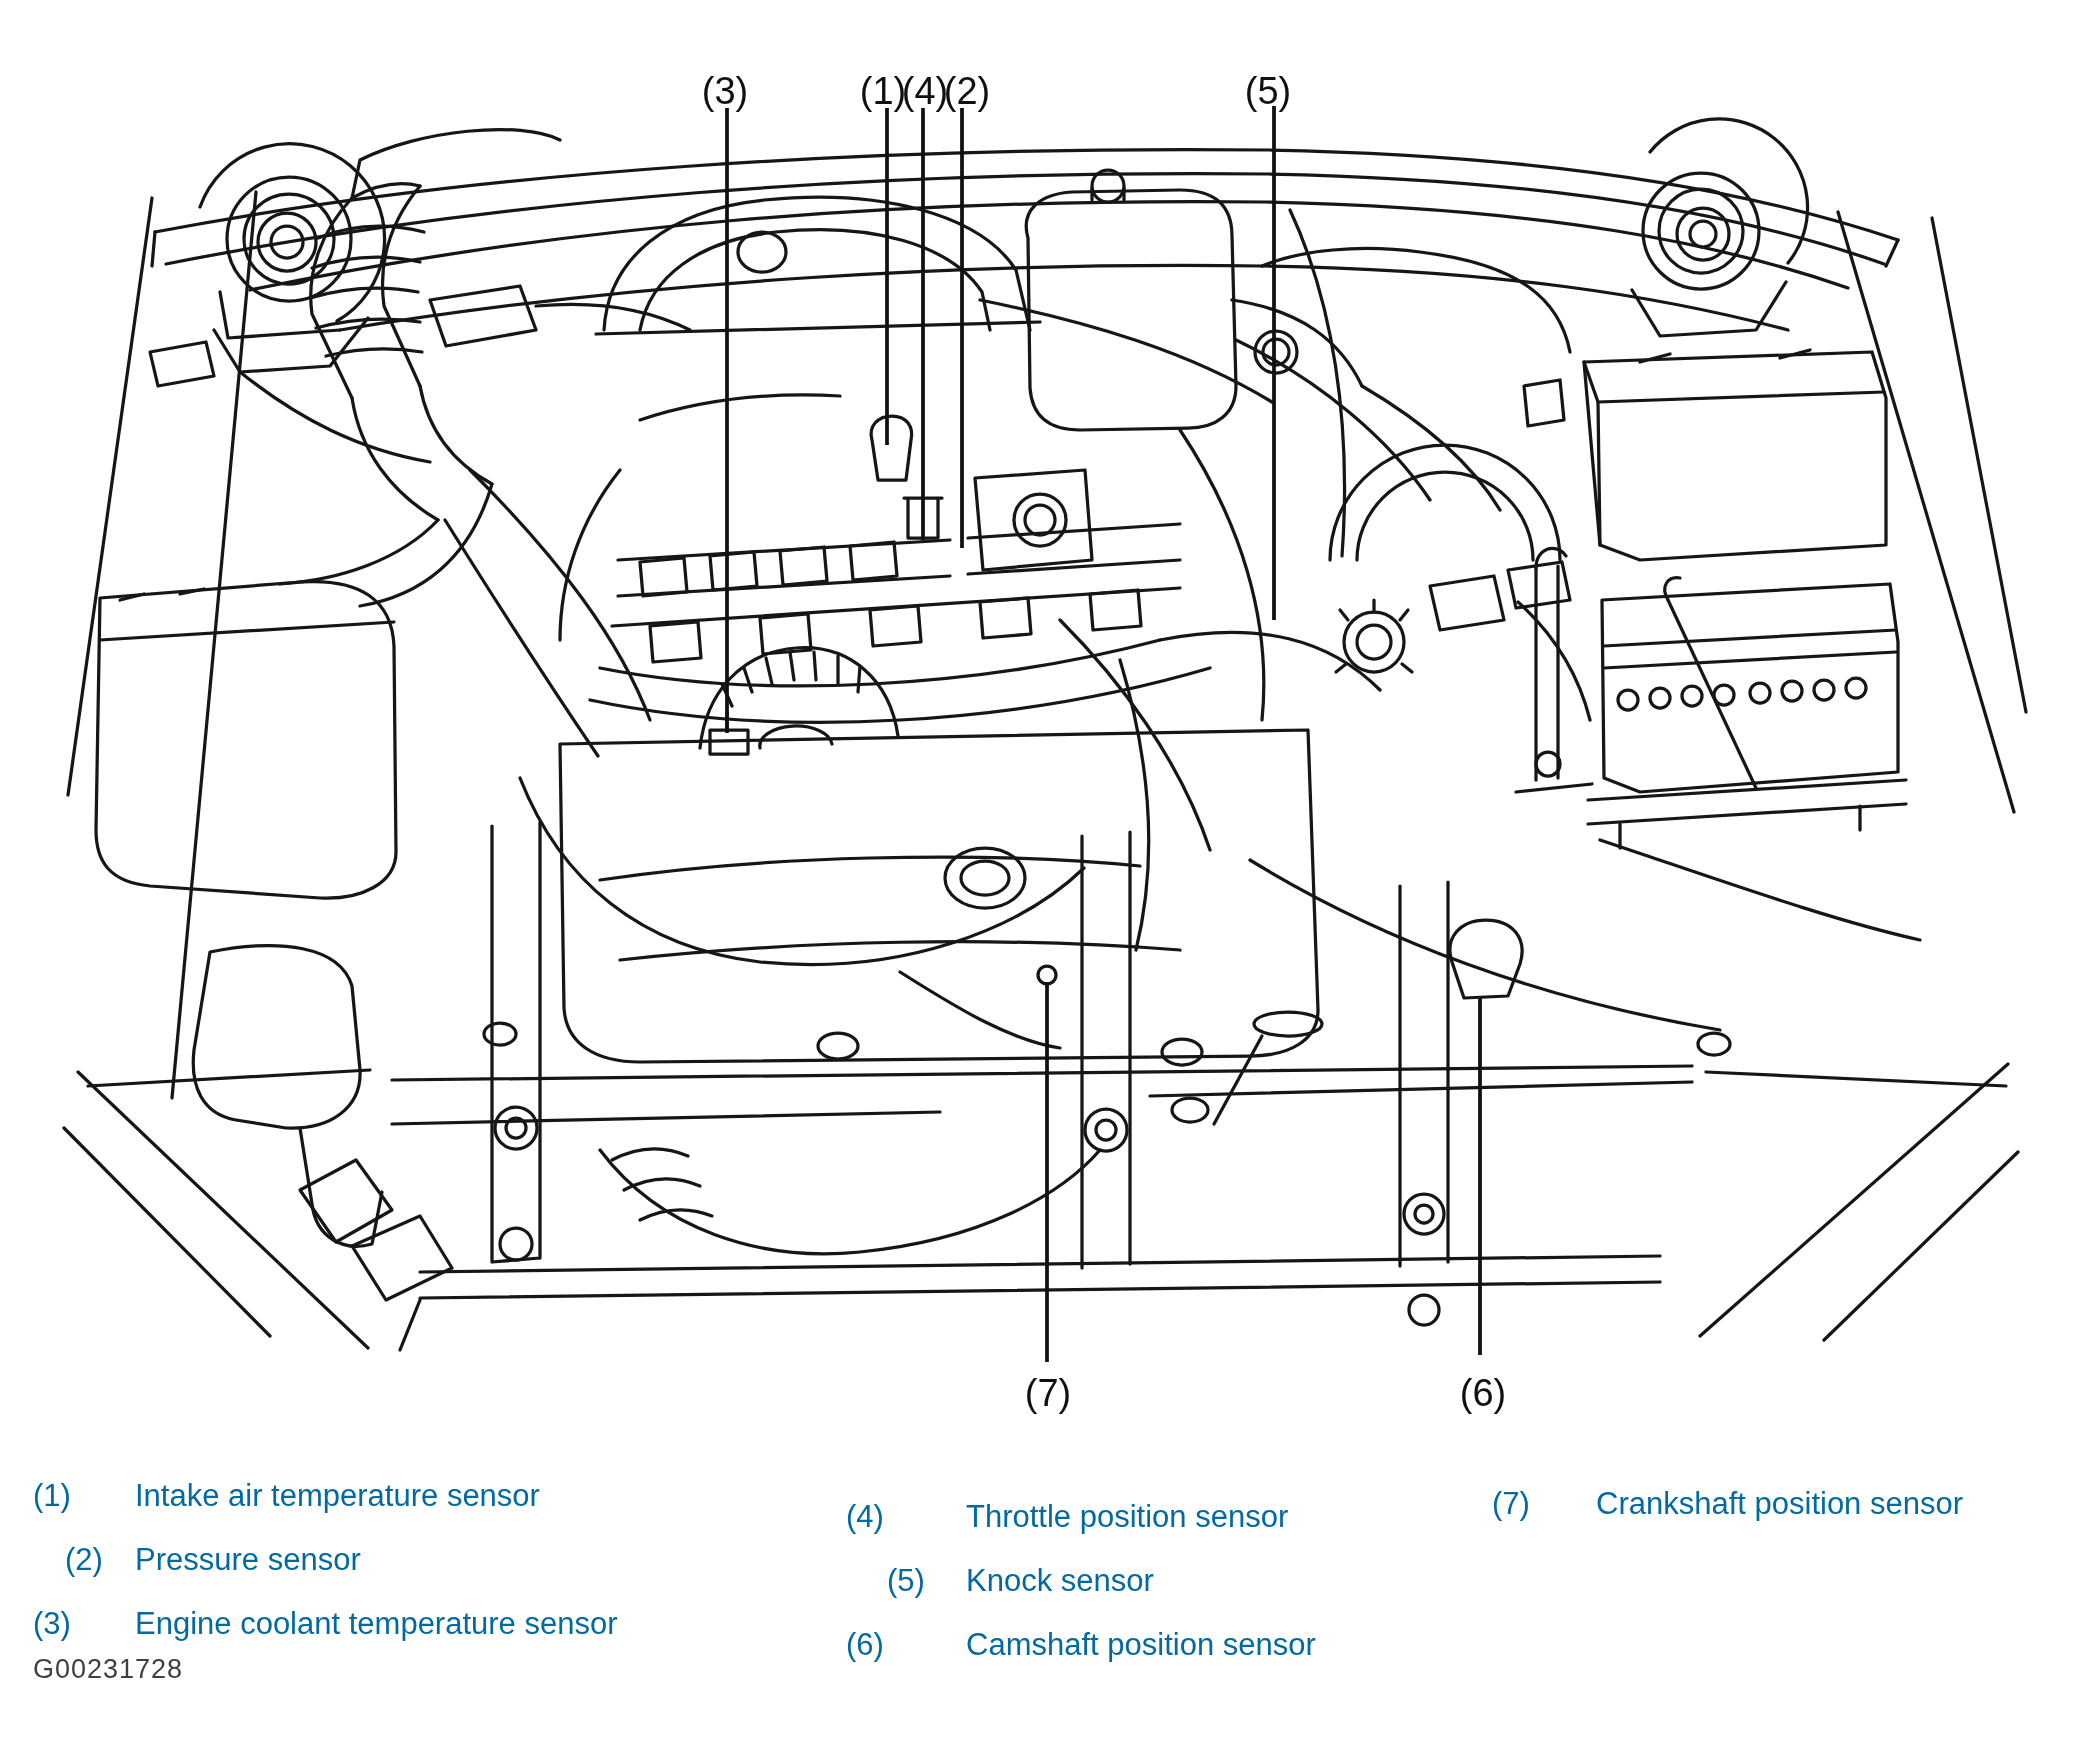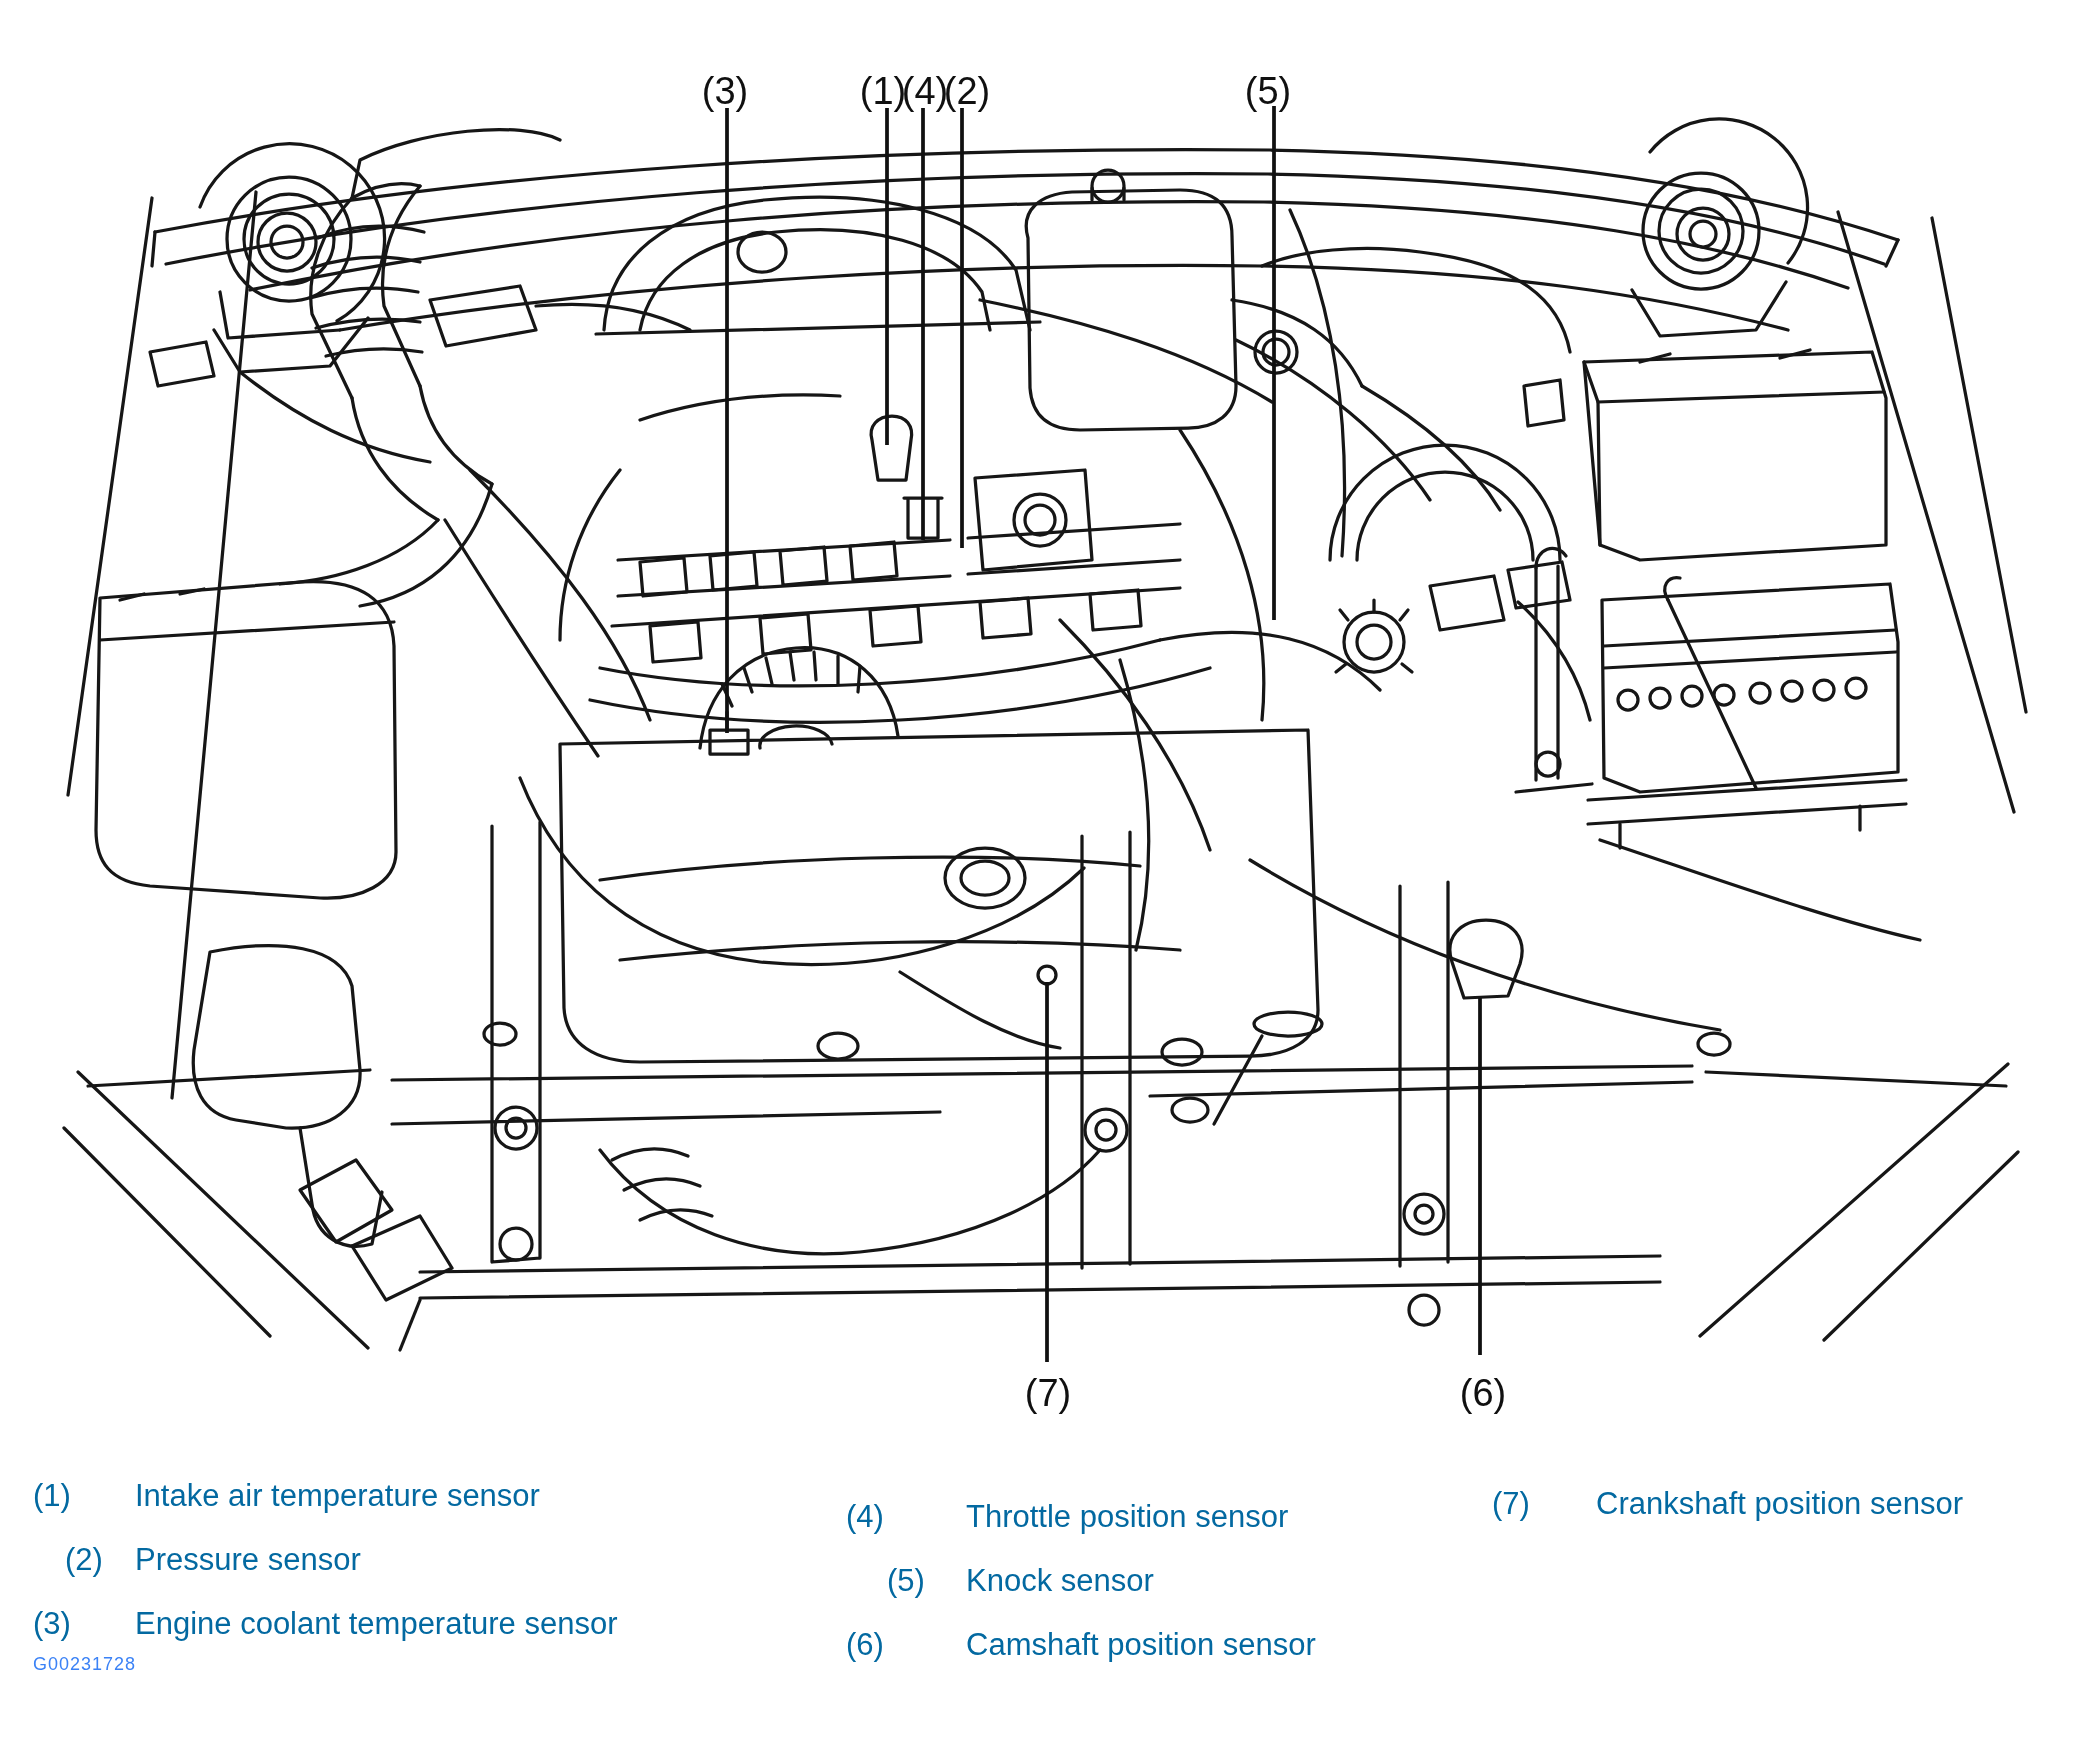--- a/index.html
+++ b/index.html
@@ -9,21 +9,21 @@
   svg.art{position:absolute;left:0;top:0;}
   .ink{stroke:#161616;fill:none;stroke-width:3.25;stroke-linecap:round;stroke-linejoin:round;}
   .leader{stroke:#101010;fill:none;stroke-width:3.75;stroke-linecap:butt;}
   .callout-label{font-family:"Liberation Sans",sans-serif;font-size:38px;fill:#101010;}
   .legend-row{position:absolute;font-size:31px;color:#0369a1;white-space:nowrap;line-height:36px;}
   .legend-num{display:inline-block;}
   .lg-c1{left:33px;}  .lg-c1 .legend-num{width:102px;}
   .lg-c2{left:846px;margin-top:21px;} .lg-c2 .legend-num{width:120px;}
   .lg-c3{left:1492px;margin-top:8px;}.lg-c3 .legend-num{width:104px;}
   .lg-r1{top:1478px;} .lg-r2{top:1542px;text-align:center;} .lg-r3{top:1606px;}
-  .figure-id{position:absolute;left:33px;top:1654px;font-size:18px;color:#3b82f6;letter-spacing:1px;}
+  .figure-id{position:absolute;left:33px;top:1654px;font-size:27px;color:#404040;letter-spacing:1px;}
 </style>
 </head>
 <body>
 
 <div class="stage">
 
 <svg class="art" width="2076" height="1758" viewBox="0 0 2076 1758">
 
   <g>
     <path class="ink" d="M152,198 L68,795"></path>

